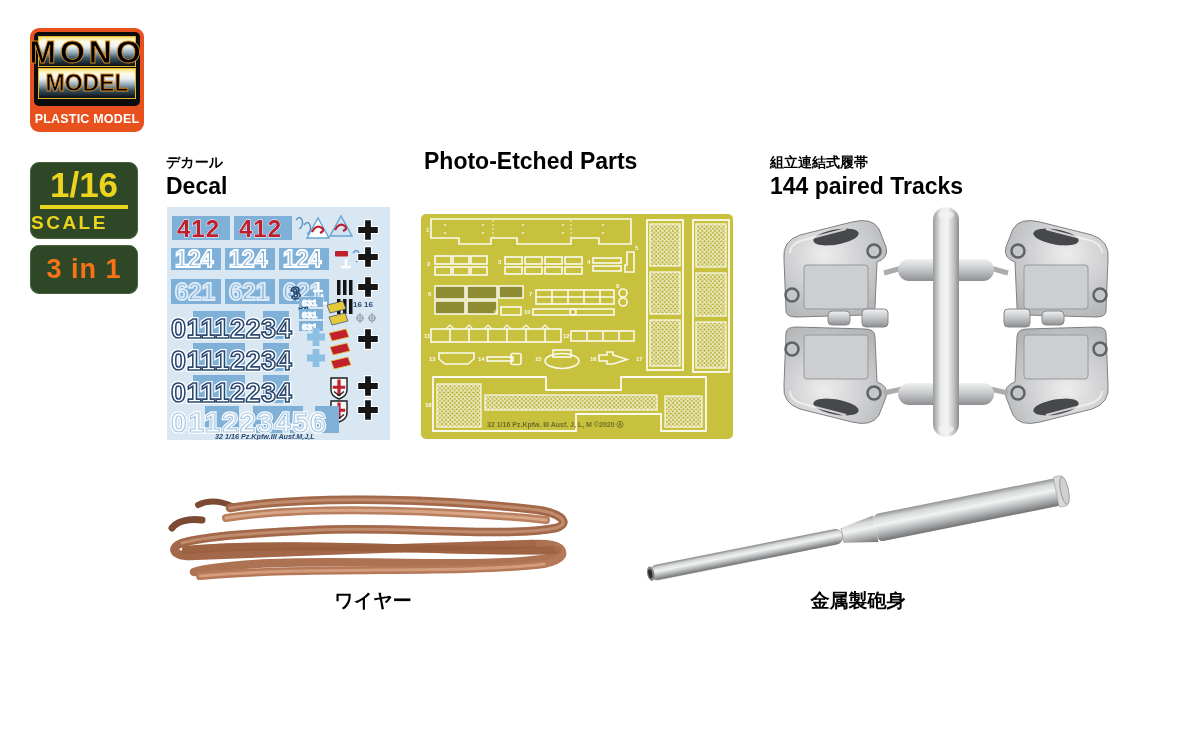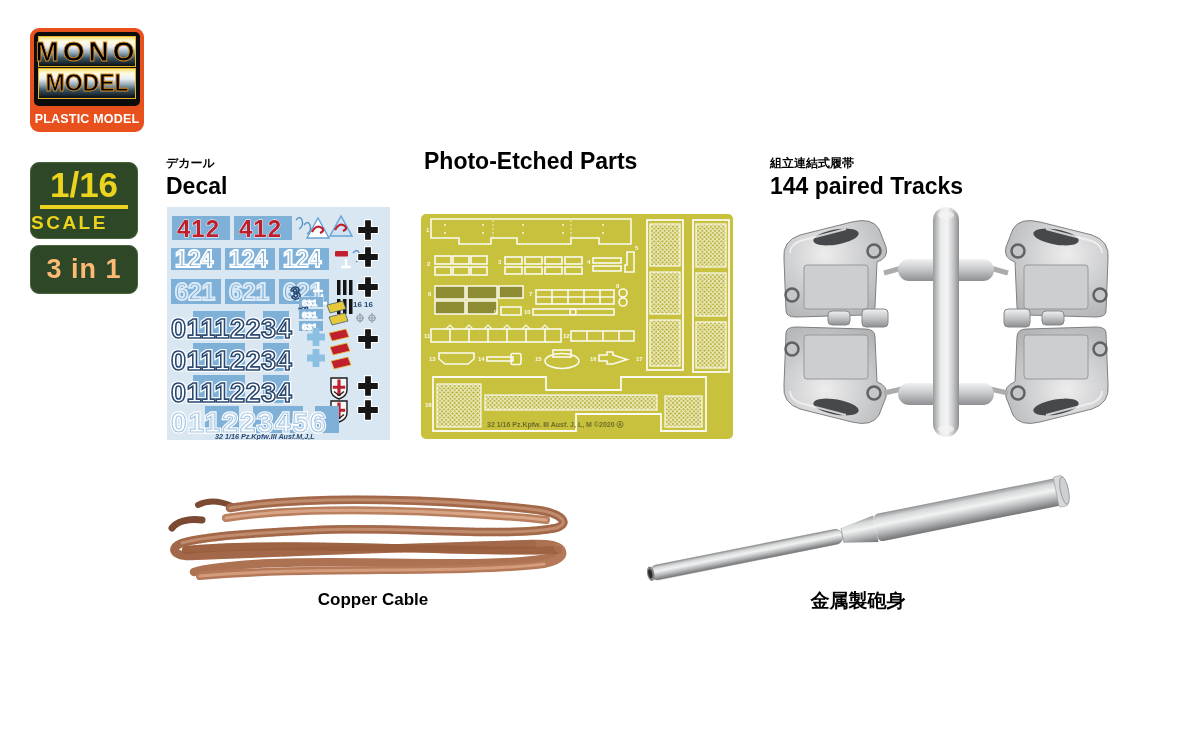--- a/index.html
+++ b/index.html
@@ -9,40 +9,40 @@
   
   #logo{position:absolute;left:30px;top:28px;width:114px;height:104px;
         background:#e8501e;border-radius:9px;}
   .logo-black{position:absolute;left:4px;right:4px;top:4px;height:74px;
         background:#0c0c0c;border-radius:5px;padding:3px 3px;box-sizing:border-box;}
   .logo-band{height:31px;margin:1px 1px;border:1.5px solid #e9b32a;box-sizing:border-box;
         display:flex;align-items:center;justify-content:center;
         font-weight:bold;color:#000;line-height:1;
         background:linear-gradient(180deg,#f8e27a 0%,#fdfbe8 16%,#e9eff3 34%,#8fa6b5 55%,#35505f 74%,#0b0f12 100%);
         -webkit-text-stroke:0.9px #d8891c;}
-  .band1{font-size:28px;letter-spacing:4px;}
+  .band1{font-size:32px;letter-spacing:4px;}
   .band2{font-size:23px;letter-spacing:0px;}
   .logo-sub{position:absolute;left:0;right:0;bottom:3px;height:20px;text-align:center;
         color:#ffffff;font-weight:bold;font-size:12.5px;letter-spacing:0.2px;line-height:20px;}
 
   
   #scale-badge{position:absolute;left:30px;top:162px;width:108px;height:77px;
         background:#2e4827;border-radius:9px;border:1px solid #46663a;box-sizing:border-box;}
   .scale-num{font-size:35px;font-weight:bold;color:#ecd31d;text-align:center;line-height:40px;margin-top:2px;}
   .scale-rule{height:3.5px;background:#ecd31d;margin:0 9px;}
   .scale-word{font-size:19px;font-weight:bold;color:#ecd31d;text-align:left;
         letter-spacing:2.5px;line-height:27px;}
   #kit-badge{position:absolute;left:30px;top:245px;width:108px;height:49px;
         background:#2e4827;border-radius:9px;border:1px solid #46663a;box-sizing:border-box;
         display:flex;align-items:center;justify-content:center;
-        font-size:27px;font-weight:bold;color:#fdba74;letter-spacing:1px;}
+        font-size:27px;font-weight:bold;color:#f97316;letter-spacing:1px;}
 
   
   .sec-head{position:absolute;}
-  .sec-head .jp{display:block;font-size:12px;font-weight:bold;line-height:25px;}
+  .sec-head .jp{display:block;font-size:14px;font-weight:bold;line-height:25px;font-family:Liberation Mono, monospace;}
   .sec-head .en{display:block;font-size:23px;font-weight:bold;line-height:21px;}
   .caption{position:absolute;text-align:center;width:270px;}
   .caption .jp{display:block;font-size:19px;font-weight:bold;line-height:24px;}
   .caption .en{display:block;font-size:17px;font-weight:bold;line-height:21px;}
 
   
   svg{position:absolute;}
   svg text{font-family:"Liberation Sans","DejaVu Sans",sans-serif;font-weight:bold;}
   .t-red{fill:#bf1f2d;stroke:#ffffff;stroke-width:0.8;paint-order:stroke;}
   .t-hollow-white{fill:none;stroke:#ffffff;stroke-width:1.8;}
@@ -400,19 +400,19 @@
       <rect x="240" y="42" width="192" height="28" rx="5" fill="url(#gM)"></rect>
       <rect x="424" y="40.5" width="9" height="31" rx="2" fill="#d8d9da" stroke="#909294" stroke-width="0.5"></rect>
       <ellipse cx="432.5" cy="56" rx="4" ry="14" fill="#cfd0d1" stroke="#8e9092" stroke-width="0.8"></ellipse>
       <ellipse cx="10.5" cy="56.5" rx="3.6" ry="7.4" fill="#808284"></ellipse>
       <ellipse cx="10" cy="56.5" rx="2" ry="4.6" fill="#2c2d2f"></ellipse>
       <line x1="206" y1="49" x2="206" y2="64" stroke="#9b9d9f" stroke-width="0.7"></line>
     </g>
   </svg>
 
   <div class="caption" style="left:238px;top:589px;">
-    <span class="en">Copper Cable</span>
+    <span class="jp">ワイヤー</span>
   </div>
   <div class="caption" style="left:723px;top:589px;">
     <span class="jp">金属製砲身</span>
   </div>
 
 </div>
 
 </body></html>

